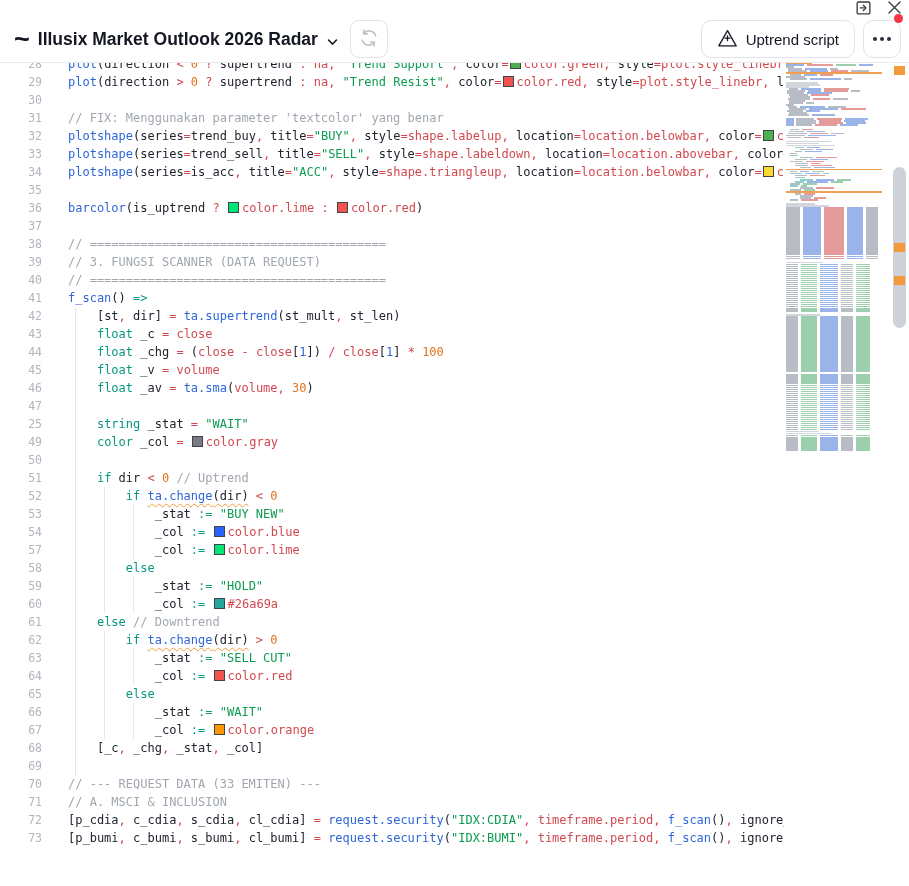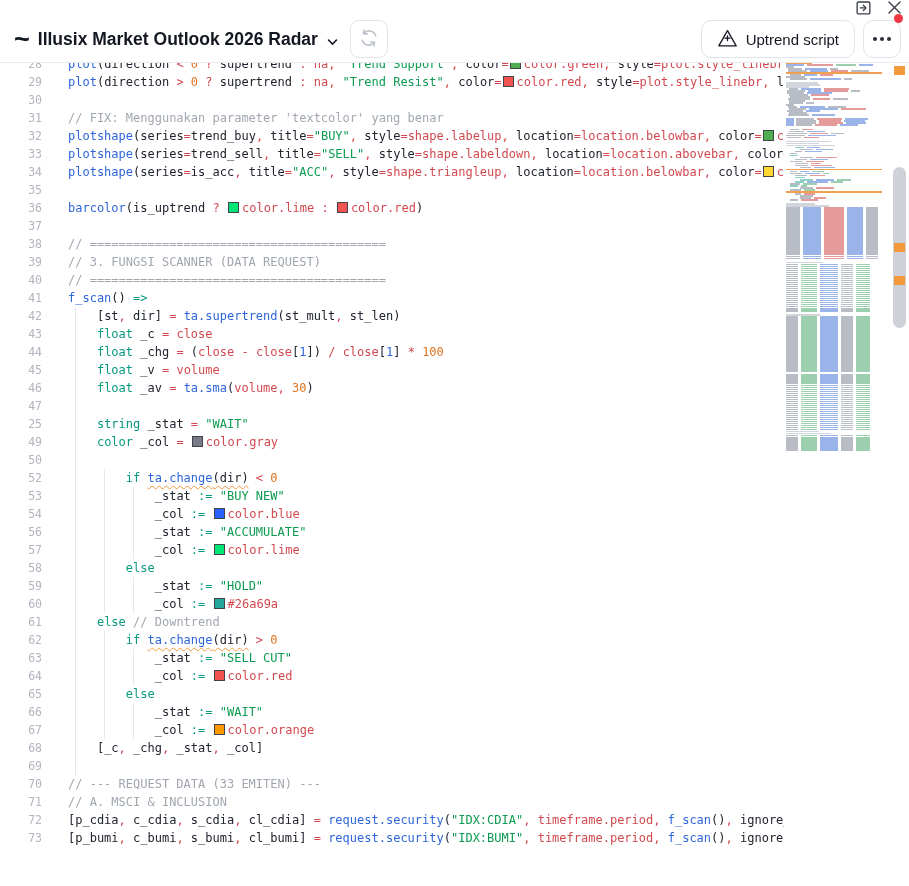--- a/index.html
+++ b/index.html
@@ -201,34 +201,34 @@
           </div>
           <div class="cl">
             <span class="ln">49</span>
             <span class="lc"><i class="g" style="left: 1ch;"></i>    <span class="tk-kw">color </span><span class="tk-id">_col </span><span class="tk-op">= </span><span class="swatch" style="background: rgb(120, 123, 134);"></span><span class="tk-bi">color.gray</span></span>
           </div>
           <div class="cl">
             <span class="ln">50</span>
             <span class="lc"><i class="g" style="left: 1ch;"></i>    </span>
           </div>
           <div class="cl">
+            <span class="ln">51</span>
+            <span class="lc"><i class="g" style="left: 1ch;"></i>    <span class="tk-kw">if </span><span class="tk-id">dir </span><span class="tk-op">&lt; </span><span class="tk-num">0 </span><span class="tk-cm">// Uptrend</span></span>
+          </div>
+          <div class="cl">
             <span class="ln">52</span>
             <span class="lc"><i class="g" style="left: 1ch;"></i><i class="g" style="left: 5ch;"></i>        <span class="tk-kw">if </span><span class="tk-fn sq">ta.change</span><span class="tk-id sq">(dir)</span><span class="tk-op"> &lt; </span><span class="tk-num">0</span></span>
           </div>
           <div class="cl">
             <span class="ln">53</span>
             <span class="lc"><i class="g" style="left: 1ch;"></i><i class="g" style="left: 5ch;"></i><i class="g" style="left: 9ch;"></i>            <span class="tk-id">_stat </span><span class="tk-opt">:= </span><span class="tk-str">"BUY NEW"</span></span>
           </div>
           <div class="cl">
             <span class="ln">54</span>
             <span class="lc"><i class="g" style="left: 1ch;"></i><i class="g" style="left: 5ch;"></i><i class="g" style="left: 9ch;"></i>            <span class="tk-id">_col </span><span class="tk-opt">:= </span><span class="swatch" style="background: rgb(41, 98, 255);"></span><span class="tk-bi">color.blue</span></span>
-          </div>
-          <div class="cl">
-            <span class="ln">56</span>
-            <span class="lc"><i class="g" style="left: 1ch;"></i><i class="g" style="left: 5ch;"></i><i class="g" style="left: 9ch;"></i>            <span class="tk-id">_stat </span><span class="tk-opt">:= </span><span class="tk-str">"ACCUMULATE"</span></span>
           </div>
           <div class="cl">
             <span class="ln">57</span>
             <span class="lc"><i class="g" style="left: 1ch;"></i><i class="g" style="left: 5ch;"></i><i class="g" style="left: 9ch;"></i>            <span class="tk-id">_col </span><span class="tk-opt">:= </span><span class="swatch" style="background: rgb(0, 230, 118);"></span><span class="tk-bi">color.lime</span></span>
           </div>
           <div class="cl">
             <span class="ln">58</span>
             <span class="lc"><i class="g" style="left: 1ch;"></i><i class="g" style="left: 5ch;"></i>        <span class="tk-kw">else</span></span>
           </div>
           <div class="cl">

